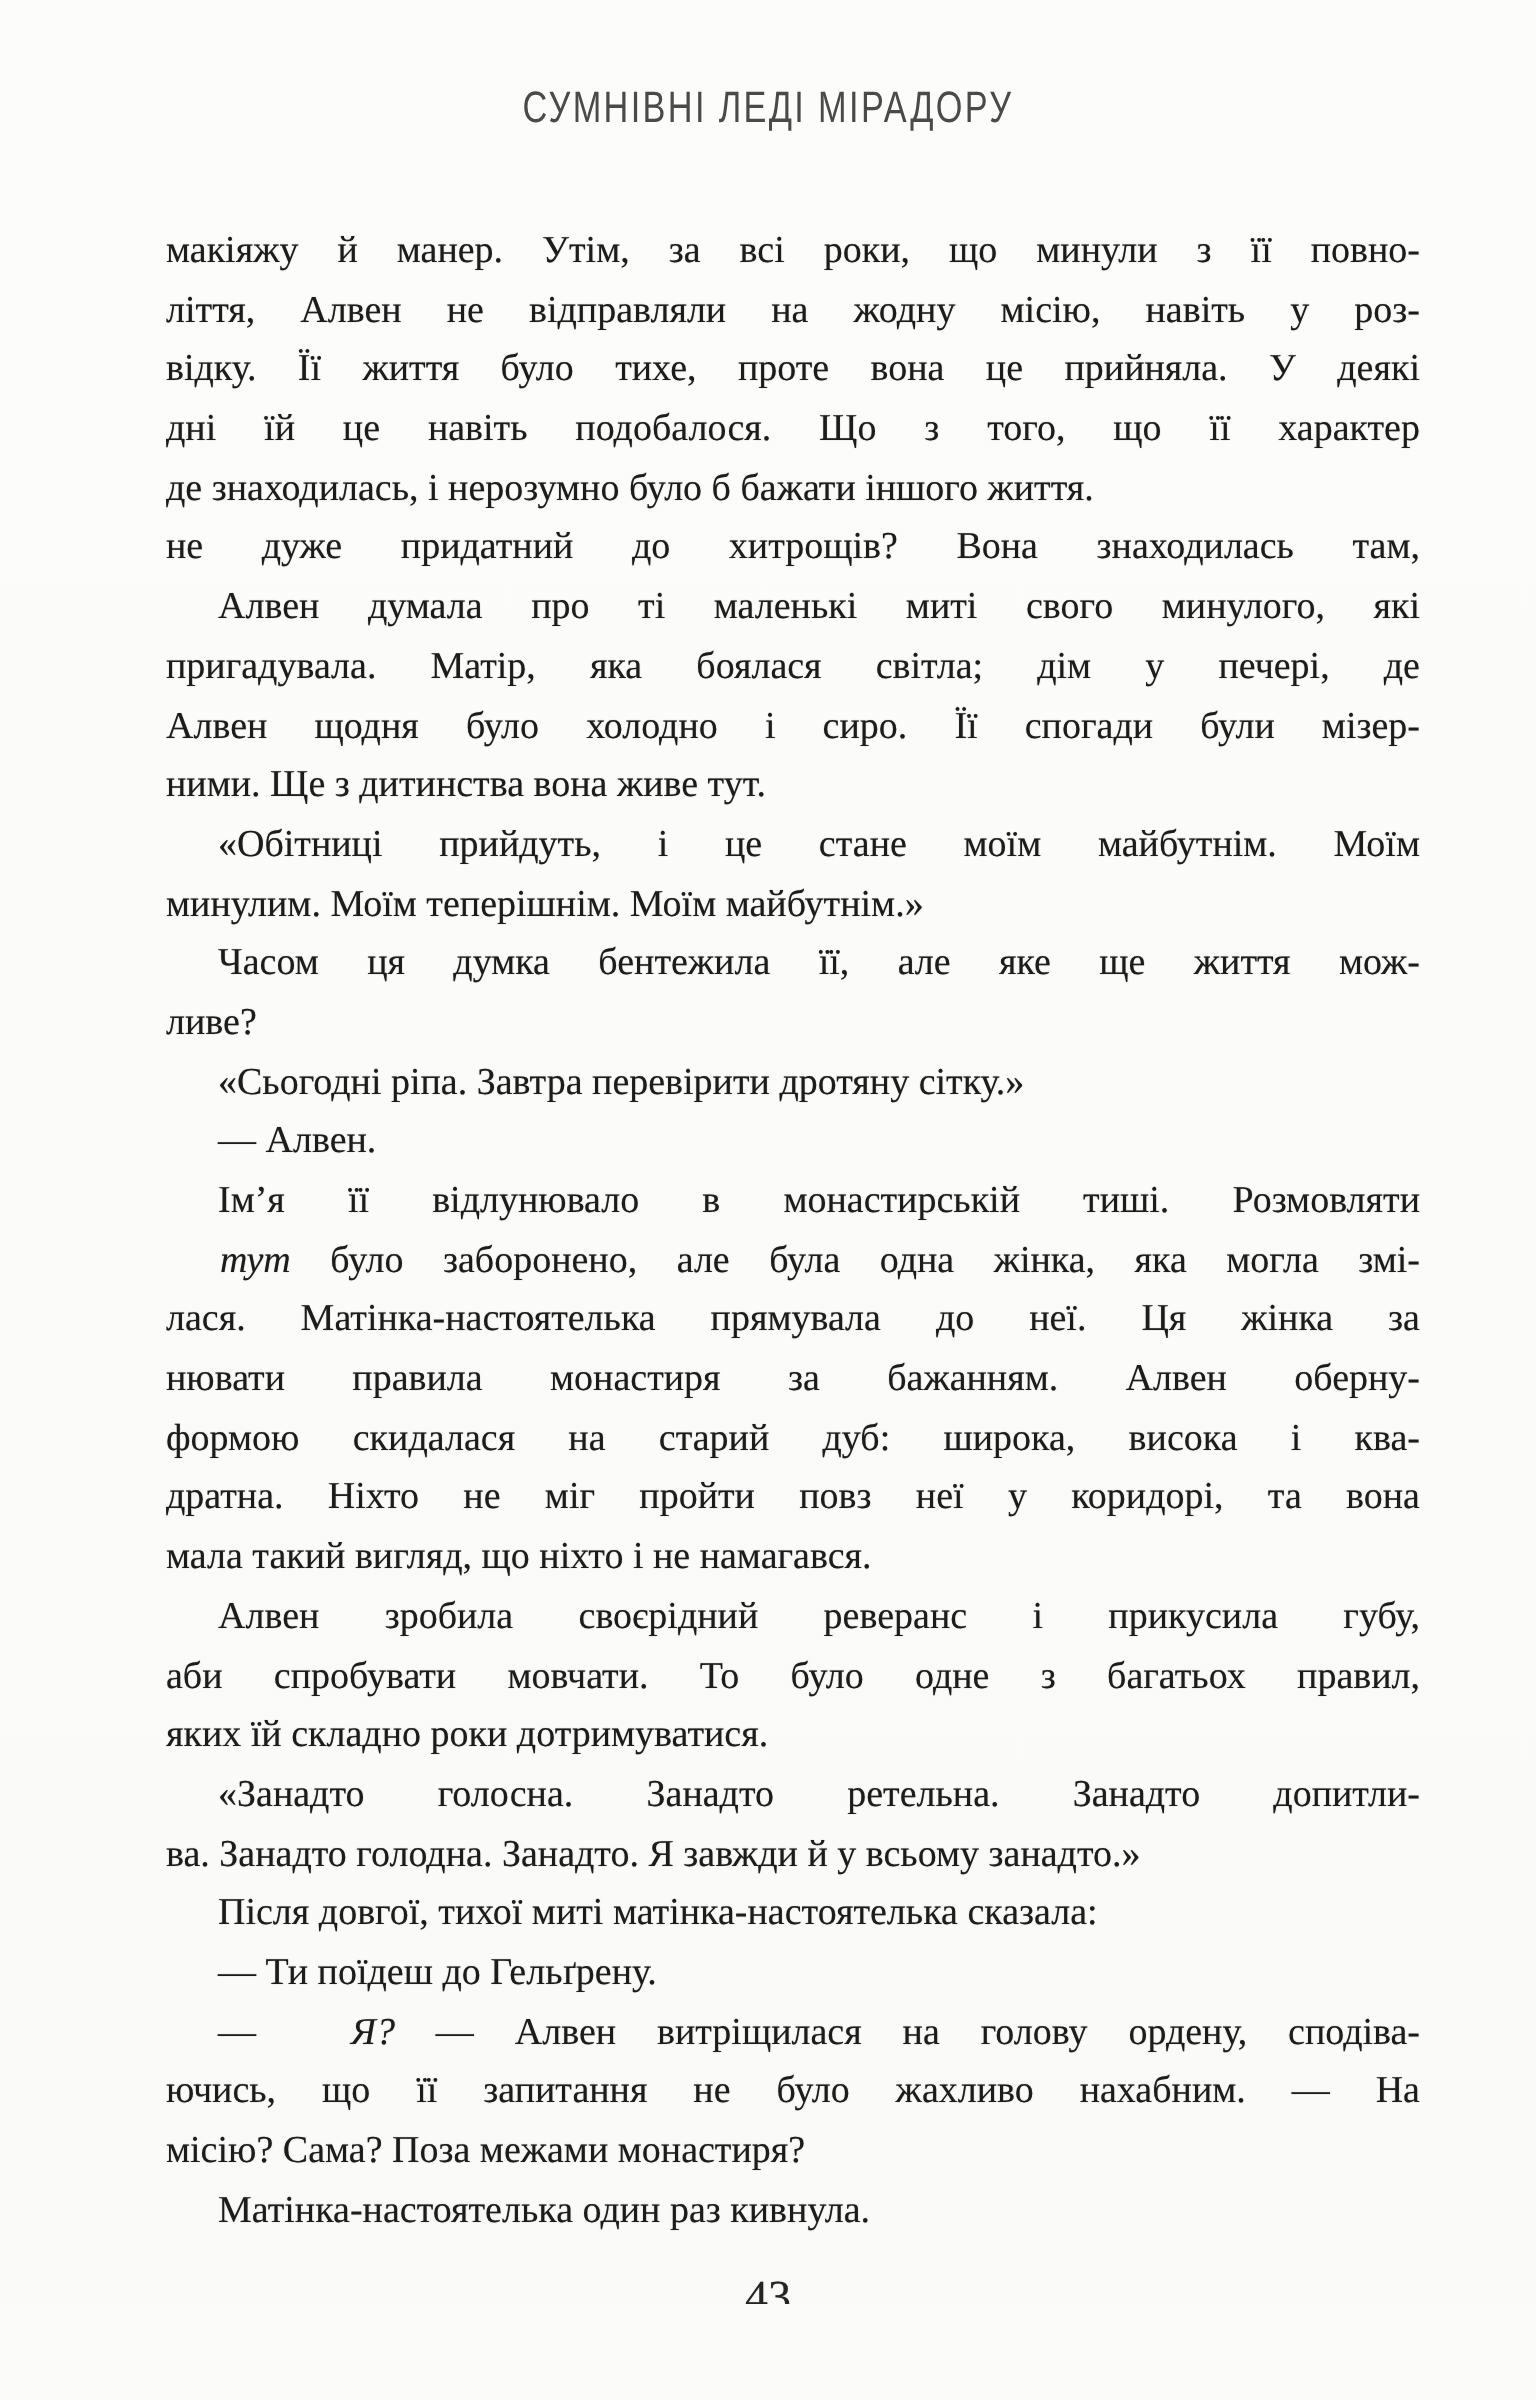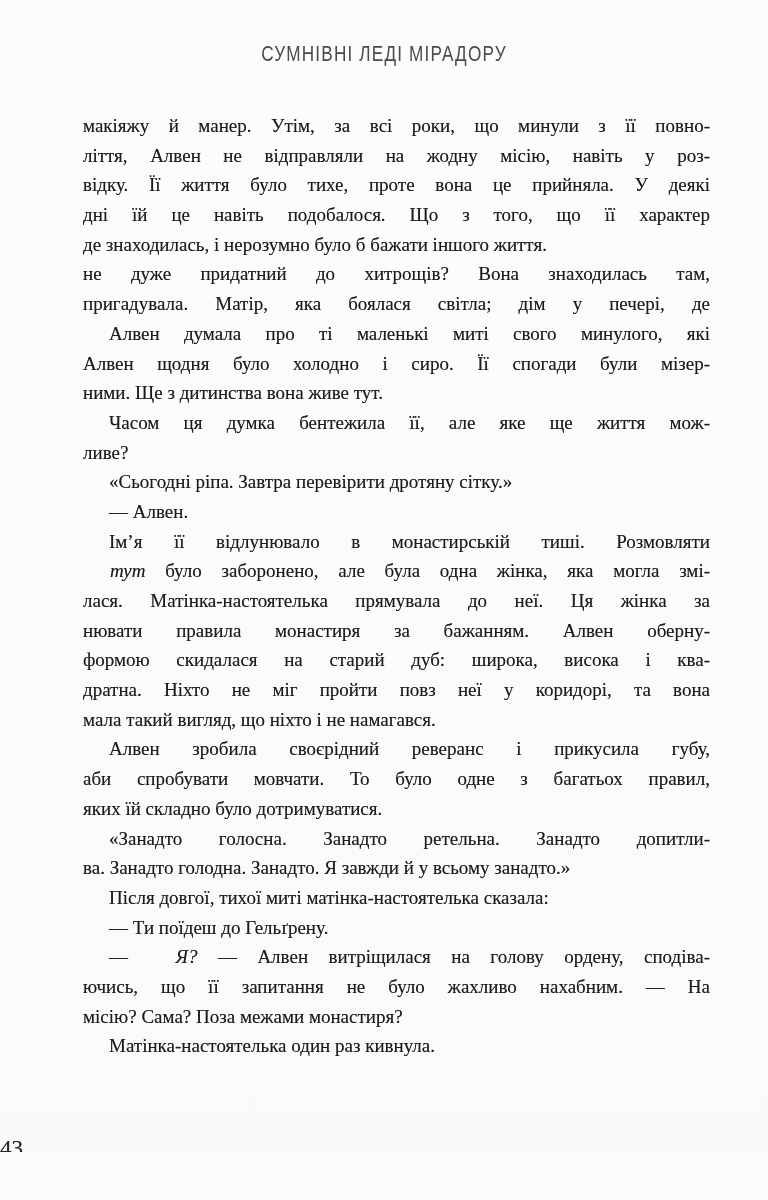--- a/index.html
+++ b/index.html
@@ -47,21 +47,21 @@
     overflow: hidden;
   }
   .line.last { text-align-last: left; }
   .line.indent { text-indent: 26px; }
   .line em { font-style: italic; margin-left: 27px; }
   .page-number {
     position: absolute;
     top: 1136px;
     left: 0;
     width: 768px;
-    text-align: left;
+    text-align: center;
     font-size: 23px;
     color: #242424;
     text-shadow: 0 0 0.5px rgba(25,25,25,0.5);
   }
 </style>
 </head>
 <body>
 
 <div class="page">
   <div class="running-header">СУМНІВНІ ЛЕДІ МІРАДОРУ</div>
@@ -69,24 +69,28 @@
   <div class="text-block" id="text-block">
       <div class="para">
         <div class="line"><span>макіяжу й манер. Утім, за всі роки, що минули з її повно-</span></div>
         <div class="line"><span>ліття, Алвен не відправляли на жодну місію, навіть у роз-</span></div>
         <div class="line"><span>відку. Її життя було тихе, проте вона це прийняла. У деякі</span></div>
         <div class="line"><span>дні їй це навіть подобалося. Що з того, що її характер</span></div>
         <div class="line last"><span>де знаходилась, і нерозумно було б бажати іншого життя.</span></div>
         <div class="line"><span>не дуже придатний до хитрощів? Вона знаходилась там,</span></div>
       </div>
       <div class="para">
+        <div class="line indent"><span>Алвен думала про ті маленькі миті свого минулого, які</span></div>
         <div class="line"><span>пригадувала. Матір, яка боялася світла; дім у печері, де</span></div>
-        <div class="line indent"><span>Алвен думала про ті маленькі миті свого минулого, які</span></div>
         <div class="line"><span>Алвен щодня було холодно і сиро. Її спогади були мізер-</span></div>
         <div class="line last"><span>ними. Ще з дитинства вона живе тут.</span></div>
+      </div>
+      <div class="para">
+        <div class="line indent"><span>«Обітниці прийдуть, і це стане моїм майбутнім. Моїм</span></div>
+        <div class="line last"><span>минулим. Моїм теперішнім. Моїм майбутнім.»</span></div>
       </div>
       <div class="para">
         <div class="line indent"><span>Часом ця думка бентежила її, але яке ще життя мож-</span></div>
         <div class="line last"><span>ливе?</span></div>
       </div>
       <div class="para">
         <div class="line last indent"><span>«Сьогодні ріпа. Завтра перевірити дротяну сітку.»</span></div>
       </div>
       <div class="para">
         <div class="line last indent"><span>— Алвен.</span></div>
@@ -96,21 +100,21 @@
         <div class="line"><em>тут</em><span> було заборонено, але була одна жінка, яка могла змі-</span></div>
         <div class="line"><span>лася. Матінка-настоятелька прямувала до неї. Ця жінка за</span></div>
         <div class="line"><span>нювати правила монастиря за бажанням. Алвен оберну-</span></div>
         <div class="line"><span>формою скидалася на старий дуб: широка, висока і ква-</span></div>
         <div class="line"><span>дратна. Ніхто не міг пройти повз неї у коридорі, та вона</span></div>
         <div class="line last"><span>мала такий вигляд, що ніхто і не намагався.</span></div>
       </div>
       <div class="para">
         <div class="line indent"><span>Алвен зробила своєрідний реверанс і прикусила губу,</span></div>
         <div class="line"><span>аби спробувати мовчати. То було одне з багатьох правил,</span></div>
-        <div class="line last"><span>яких їй складно було дотримуватися.</span></div>
+        <div class="line last"><span>яких їй складно роки дотримуватися.</span></div>
       </div>
       <div class="para">
         <div class="line indent"><span>«Занадто голосна. Занадто ретельна. Занадто допитли-</span></div>
         <div class="line last"><span>ва. Занадто голодна. Занадто. Я завжди й у всьому занадто.»</span></div>
       </div>
       <div class="para">
         <div class="line last indent"><span>Після довгої, тихої миті матінка-настоятелька сказала:</span></div>
       </div>
       <div class="para">
         <div class="line last indent"><span>— Ти поїдеш до Гельґрену.</span></div>

